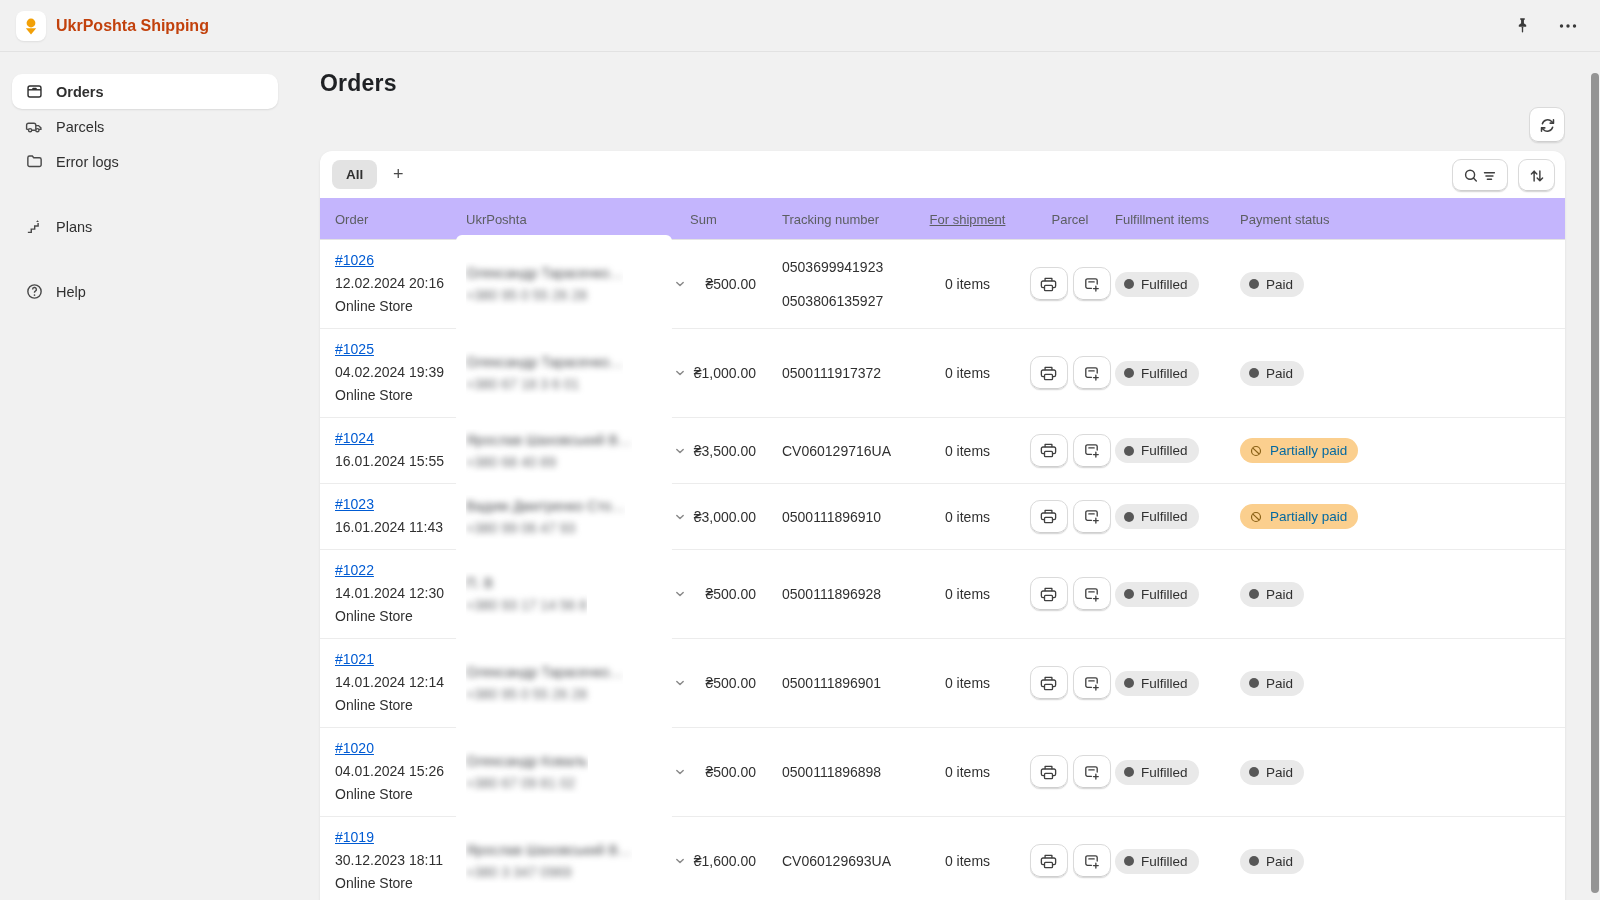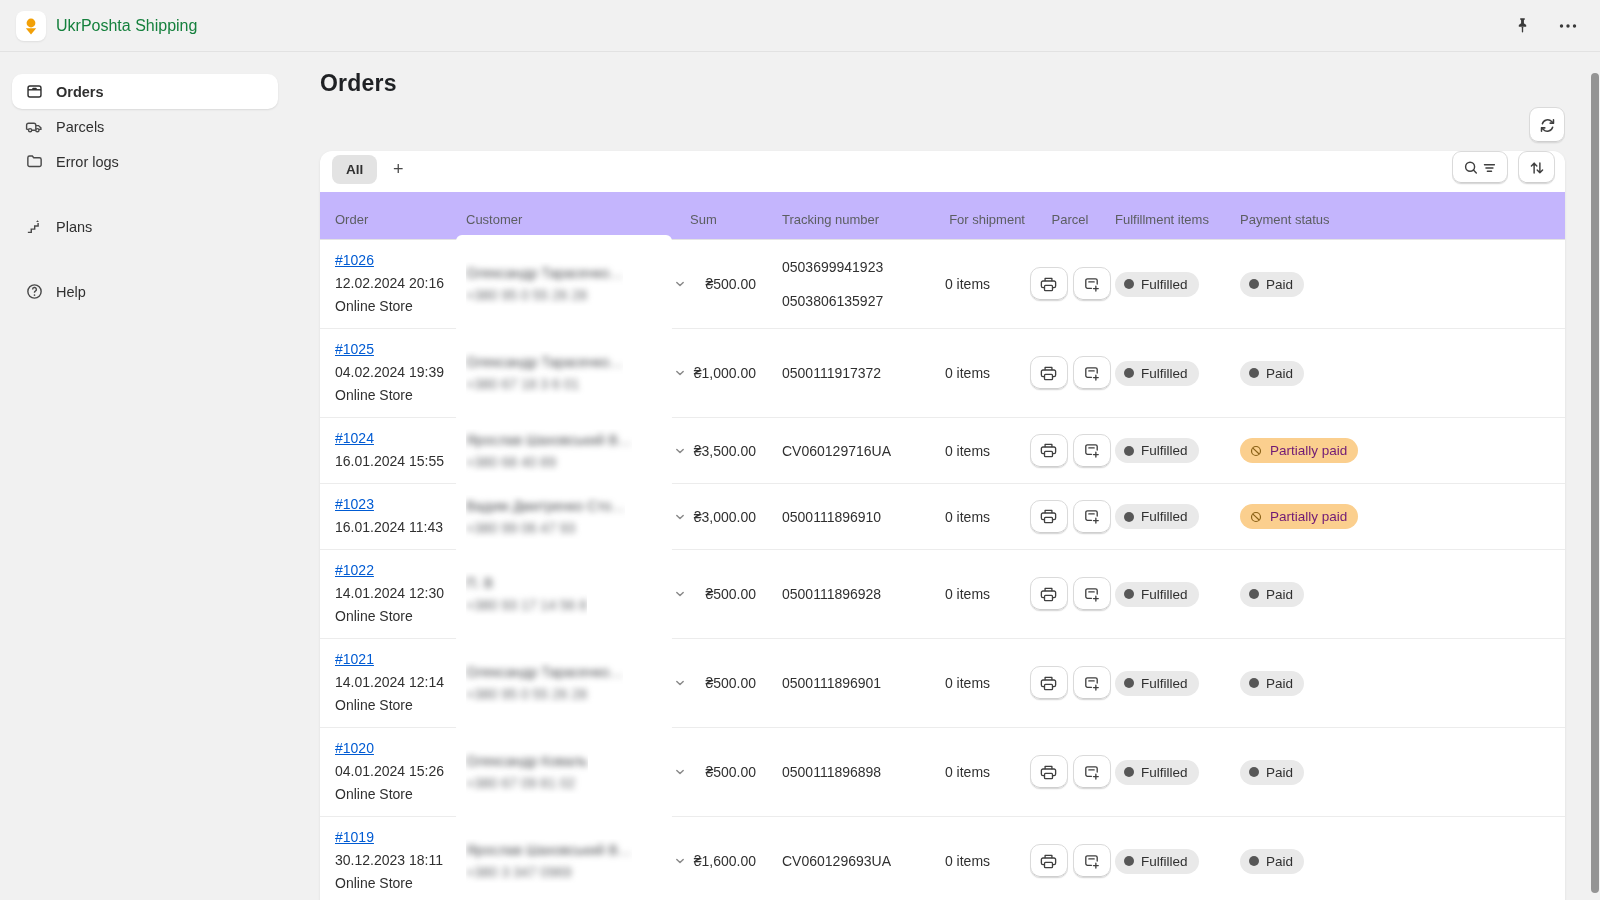--- a/index.html
+++ b/index.html
@@ -9,21 +9,21 @@
     background:#f1f1f1; color:#303030; font-size:14px;
   }
   
   .topbar{
     height:52px; display:flex; align-items:center; justify-content:space-between;
     padding:0 22px 0 16px; border-bottom:1px solid #e2e2e2; background:#f1f1f1;
   }
   .topbar-left{ display:flex; align-items:center; gap:10px; }
   .logo-badge{ width:30px; height:30px; background:#fff; border-radius:8px;
     display:flex; align-items:center; justify-content:center; box-shadow:0 1px 2px rgba(0,0,0,.08);}
-  .topbar-title{ font-size:16px; font-weight:400; color:#15803d; }
+  .topbar-title{ font-size:16px; font-weight:700; color:#c2410c; }
   .topbar-right{ display:flex; align-items:center; gap:26px; }
   .icon-plain{ background:none; border:none; cursor:pointer; display:flex; align-items:center; }
 
   
   .shell{ display:flex; height:848px; }
   .sidebar{ width:292px; flex:0 0 292px; padding:22px 14px 0 12px; }
   .nav-group{ margin-bottom:30px; }
   .nav-item{
     display:flex; align-items:center; gap:12px; height:35px; padding:0 12px;
     border-radius:10px; cursor:pointer; color:#303030; font-size:14.5px; font-weight:500;
@@ -40,22 +40,22 @@
     box-shadow:inset 0 -1px 0 #cfcfcf, 0 1px 1px rgba(0,0,0,.04);
   }
   .btn-sq{ width:36px; height:36px; }
 
   
   .card{
     background:#fff; border-radius:12px 12px 0 0; width:1245px;
     box-shadow:0 1px 3px rgba(0,0,0,.08); overflow:hidden;
   }
   .card-toolbar{
-    display:flex; align-items:flex-end; justify-content:space-between;
-    padding:8px 10px 8px 12px; border-bottom:7px solid #c4b5fd; height:48px;
+    display:flex; align-items:flex-start; justify-content:space-between;
+    padding:8px 10px 8px 12px; border-bottom:1px solid #c4b5fd; height:48px;
   }
   .tabs{ display:flex; align-items:center; gap:6px; }
   .tab-pill{
     background:#e3e3e3; border:none; border-radius:8px; padding:7px 14px;
     font-size:13.5px; font-weight:600; color:#303030; cursor:pointer;
   }
   .tab-add{ background:none; border:none; font-size:18px; color:#4a4a4a; cursor:pointer;
     width:30px; height:30px; border-radius:8px; }
   .toolbar-actions{ display:flex; gap:10px; }
   .btn-search{ width:56px; height:33px; }
@@ -64,21 +64,21 @@
   
   .thead, .trow{
     display:grid;
     grid-template-columns:131px 224px 80px 140px 115px 90px 125px 1fr;
     padding:0 15px; align-items:center;
   }
   .thead{ height:41px; border-bottom:1px solid #e3e3e3; color:#5c5e62; font-size:13px; background:#c4b5fd;}
   .th{ white-space:nowrap; }
   .th-sum{ padding-right:14px; }
   .th-tracking{ padding-left:12px; }
-  .th-ship{ text-align:right; }
+  .th-ship{ text-align:center;text-decoration:underline; }
   .th-parcel{ text-align:center; }
   .trow{ border-bottom:1px solid #ececec; position:relative; background:#fff; }
   .cell{ font-size:14px; color:#303030; }
   .cell-order{ padding:9px 0 10px; line-height:23px; align-self:start; }
   .order-link{ color:#005bd3; font-weight:500; text-decoration:underline; cursor:pointer;text-align:right; }
   .cell-customer{ align-self:stretch; display:flex; align-items:center; position:relative; }
   .redact-bg{ position:absolute; left:-10px; top:-5px; bottom:-5px; width:216px; background:#fff; border-radius:6px; }
   .cust-wrap{ position:relative; display:flex; align-items:center; justify-content:space-between; width:100%; }
   .cust-lines{ line-height:22px; max-width:190px; overflow:hidden; }
   .blur-line{ filter:blur(3px); user-select:none; white-space:nowrap; }
@@ -88,21 +88,21 @@
   .cell-sum{ text-align:right; padding-right:14px; white-space:nowrap; }
   .cell-tracking{ padding-left:12px; line-height:34px; white-space:nowrap; }
   .cell-ship{ text-align:center; }
   .cell-parcel{ display:flex; gap:5px; justify-content:center; }
   .btn-row-icon{ width:38px; height:34px; border-radius:10px; }
   .badge{
     display:inline-flex; align-items:center; gap:7px; height:25px; padding:0 11px 0 9px;
     border-radius:13px; font-size:13.5px; background:#e9e9e9; color:#303030; white-space:nowrap;
   }
   .badge .dot{ width:10px; height:10px; border-radius:50%; background:#575757; }
-  .badge.warning{ background:#fbcf8e; color:#701a75; }
+  .badge.warning{ background:#fbcf8e; color:#0369a1; }
 
   
   .scrollbar-track{ position:fixed; right:0; top:53px; width:9px; height:847px; }
   .scrollbar-thumb{ position:absolute; right:1px; top:20px; width:8px; height:820px;
     background:#949494; border-radius:4px; }
   svg{ display:block; }
 </style>
 </head>
 <body>
 
@@ -232,21 +232,21 @@
             <svg width="18" height="18" viewBox="0 0 20 20" fill="none" stroke="#3f3f3f" stroke-width="1.6" stroke-linecap="round" stroke-linejoin="round">
               <path d="M6.8 15.5V4.7M6.8 4.7L3.8 7.8M6.8 4.7l3 3.1"></path>
               <path d="M13.2 4.5v10.8M13.2 15.3l3-3.1M13.2 15.3l-3-3.1"></path>
             </svg>
           </button>
         </div>
       </div>
 
       <div class="thead">
         <div class="th">Order</div>
-        <div class="th">Customer</div>
+        <div class="th">UkrPoshta</div>
         <div class="th th-sum">Sum</div>
         <div class="th th-tracking">Tracking number</div>
         <div class="th th-ship">For shipment</div>
         <div class="th th-parcel">Parcel</div>
         <div class="th">Fulfillment items</div>
         <div class="th">Payment status</div>
       </div>
 
       <div id="rows">
           <div class="trow">

